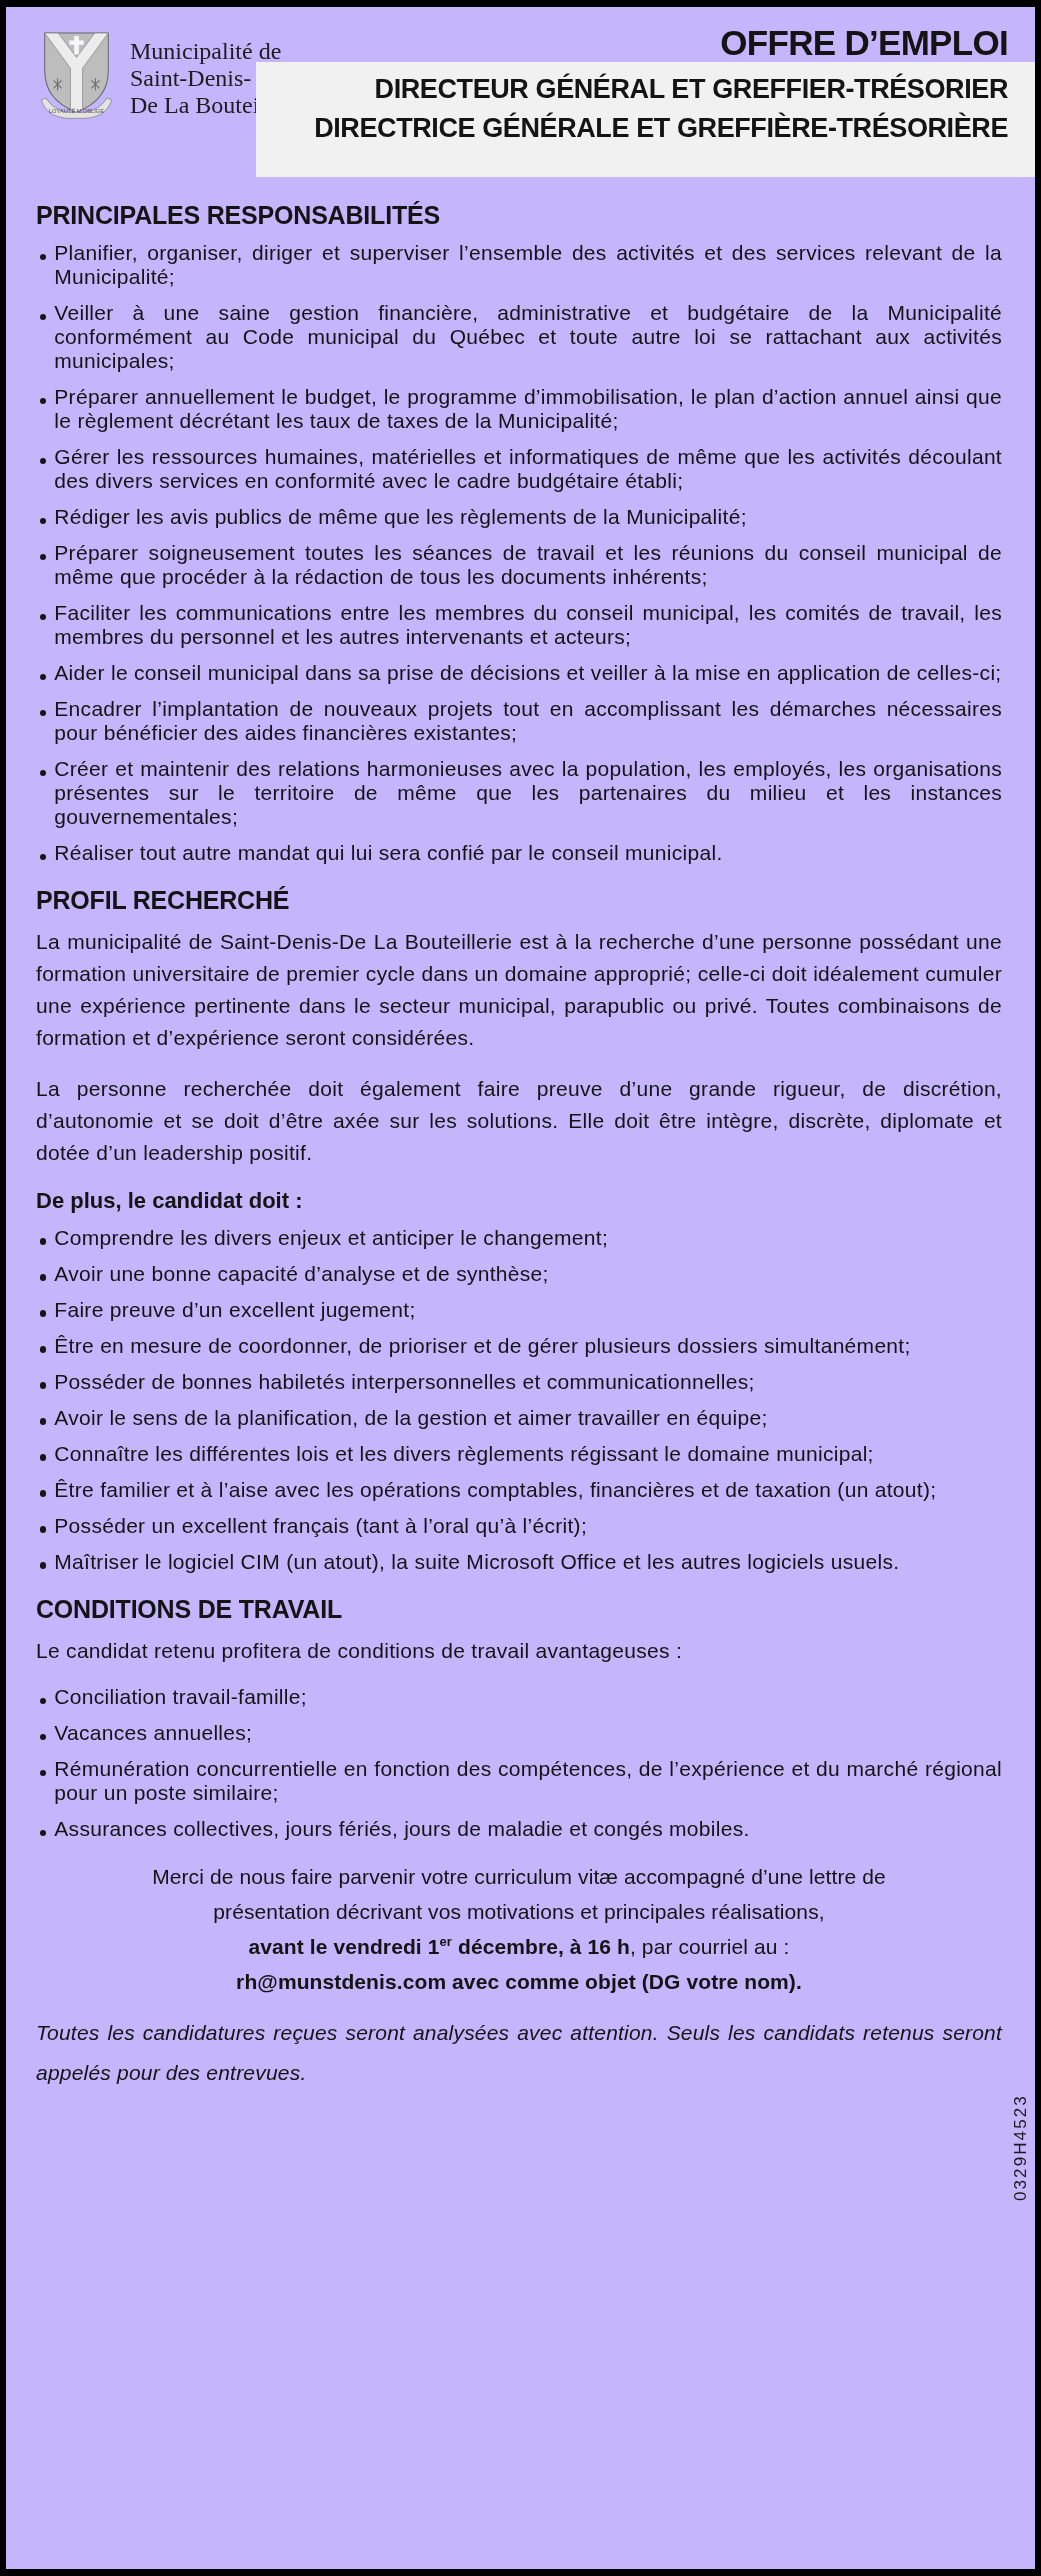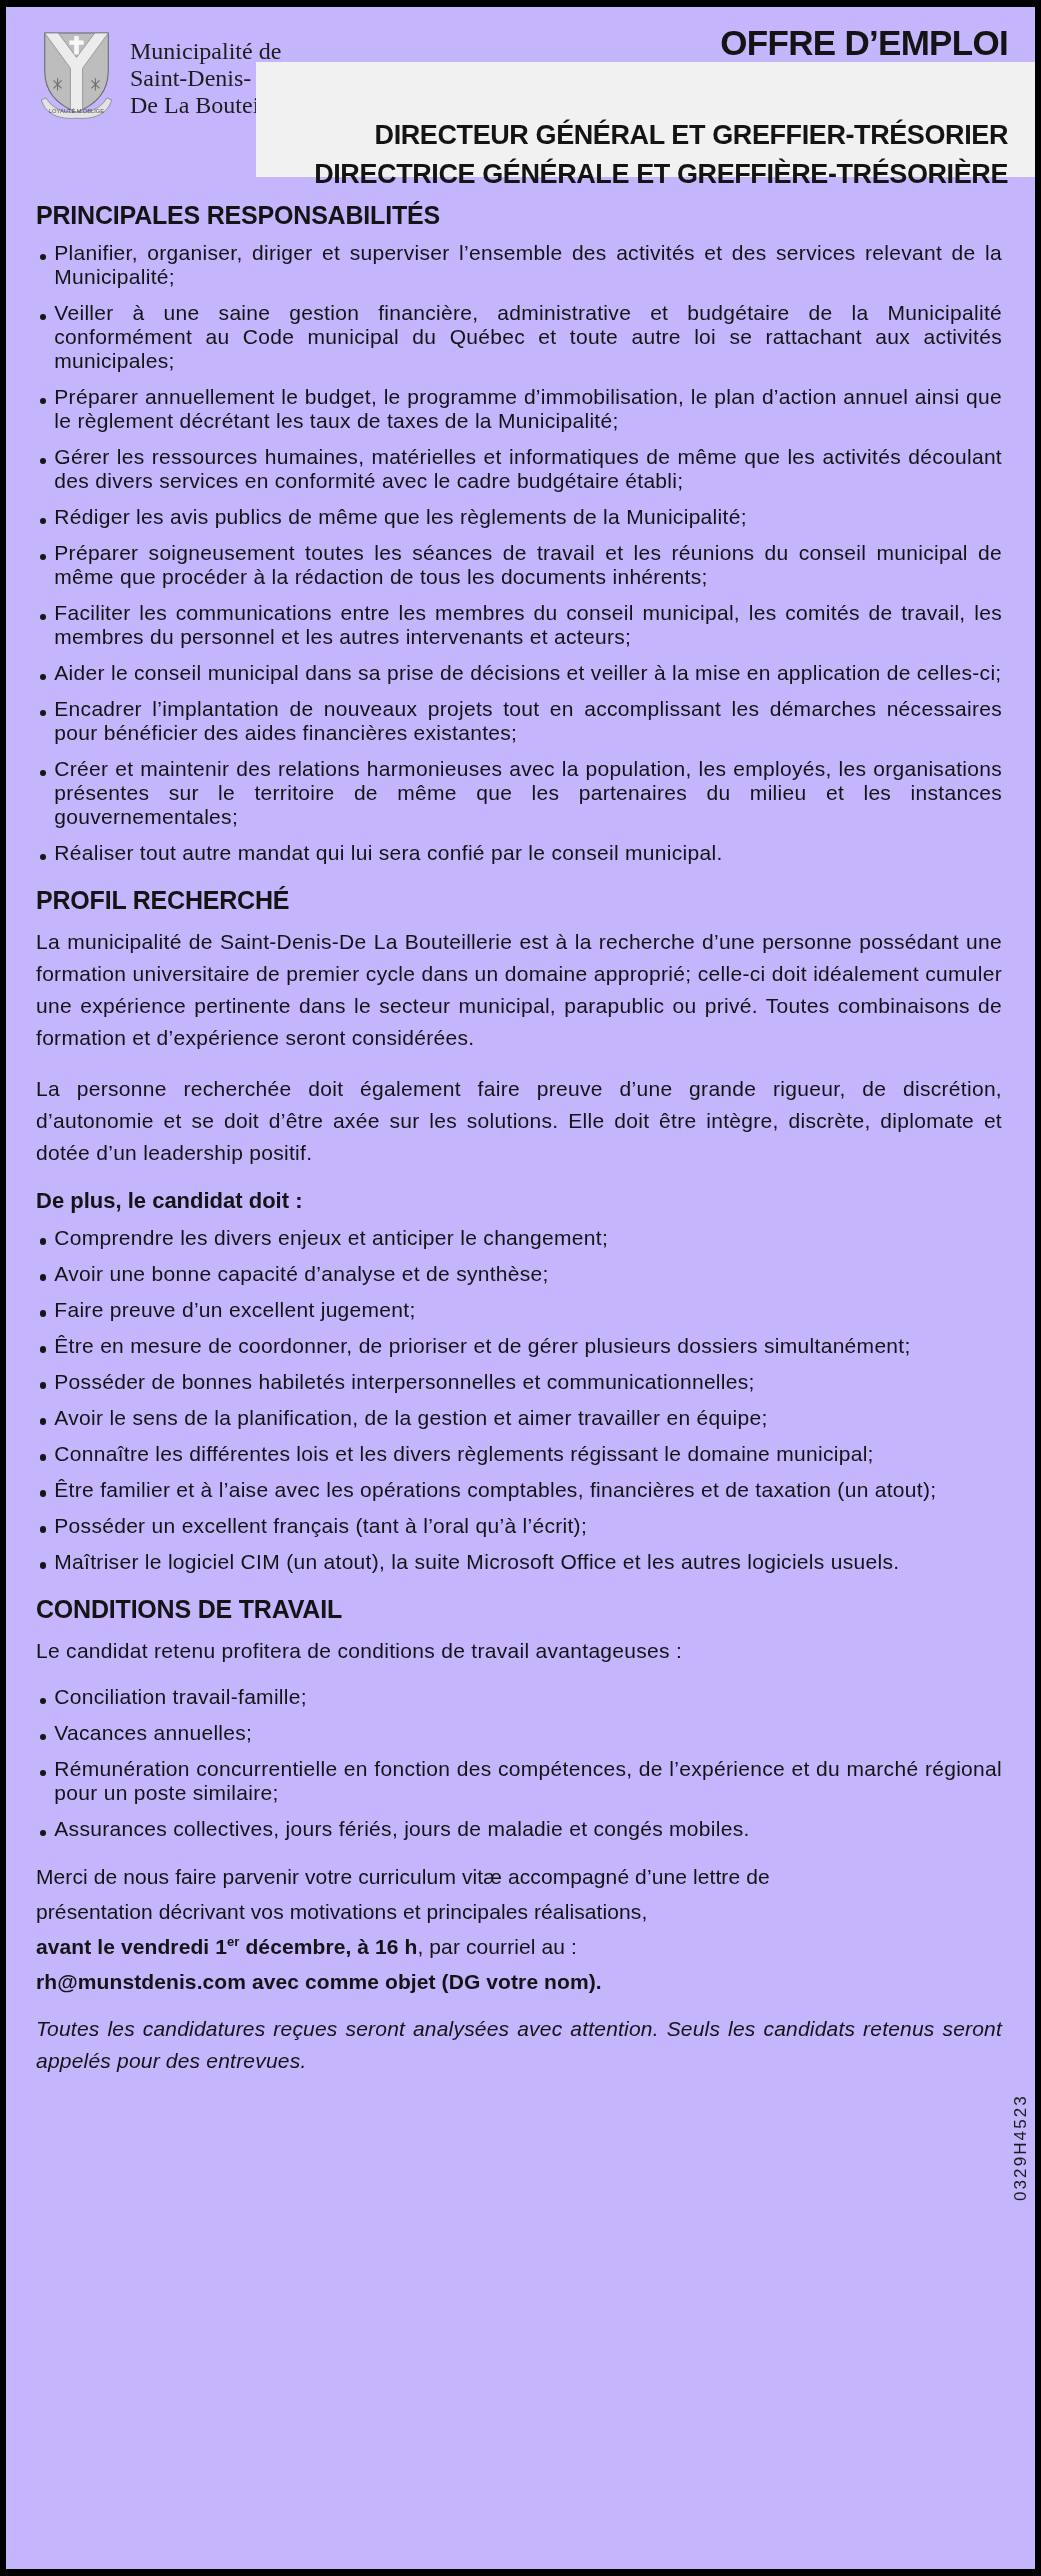--- a/index.html
+++ b/index.html
@@ -16,45 +16,45 @@
     position:absolute; left:124px; top:31px;
     font-family:"Liberation Serif", serif; font-size:24px; line-height:27px; color:#1d1d1d;
   }
   .band { position:absolute; left:250px; right:0; top:55px; height:115px; background:#f1f1f1; }
   .kicker {
     position:absolute; right:27px; top:15.5px;
     font-size:35px; font-weight:bold; letter-spacing:-0.7px; white-space:nowrap;
   }
   .titles {
     position:absolute; right:27px; top:63px; text-align:right;
-    font-size:27px; font-weight:bold; line-height:39px; letter-spacing:-0.4px; white-space:nowrap;margin-top:46px;
+    font-size:27px; font-weight:bold; line-height:39px; letter-spacing:-0.4px; white-space:nowrap;
   }
   
   .main { position:relative; padding:24px 33px 0 30px; }
   .sec-heading { font-size:25px; font-weight:bold; letter-spacing:-0.2px; margin:21px 0 11.2px; }
   .sec-heading.first { margin-top:0; }
   .body-par {
     font-size:21px; line-height:32px; letter-spacing:0.3px;
     text-align:justify; margin:0 0 18.3px;
   }
   .sub-heading { font-size:22px; font-weight:bold; margin:19.7px 0 11.2px; }
   ul.blist { list-style:none; margin:0 0 18.3px; padding:0; }
   ul.blist li {
     position:relative; padding-left:18.3px; margin-bottom:12px;
     font-size:21px; line-height:24px; letter-spacing:0.3px; text-align:justify;
   }
   ul.blist li::before {
     content:""; position:absolute; left:3.5px; top:12.7px;
     width:6.3px; height:6.3px; border-radius:50%; background:#161616;
   }
-  .closing { font-size:21px; line-height:35px; letter-spacing:0.1px; margin-top:14px; }
+  .closing { text-align:center; font-size:21px; line-height:35px; letter-spacing:0.1px; margin-top:14px; }
   .closing .b { font-weight:bold; }
   .closing sup { font-size:0.62em; line-height:0; vertical-align:super; }
   .footnote {
-    font-style:italic; font-size:21px; line-height:32px; letter-spacing:0.2px;
+    font-style:italic; font-size:21px; line-height:40px; letter-spacing:0.2px;
     text-align:justify; margin-top:14px;
   }
   .side-code {
     position:absolute; right:4.2px; top:2074px; height:120px;
     writing-mode:vertical-rl; transform:rotate(180deg);
     font-size:17px; letter-spacing:2.1px; color:#1a1a1a; white-space:nowrap;
   }
 </style>
 </head>
 <body>

